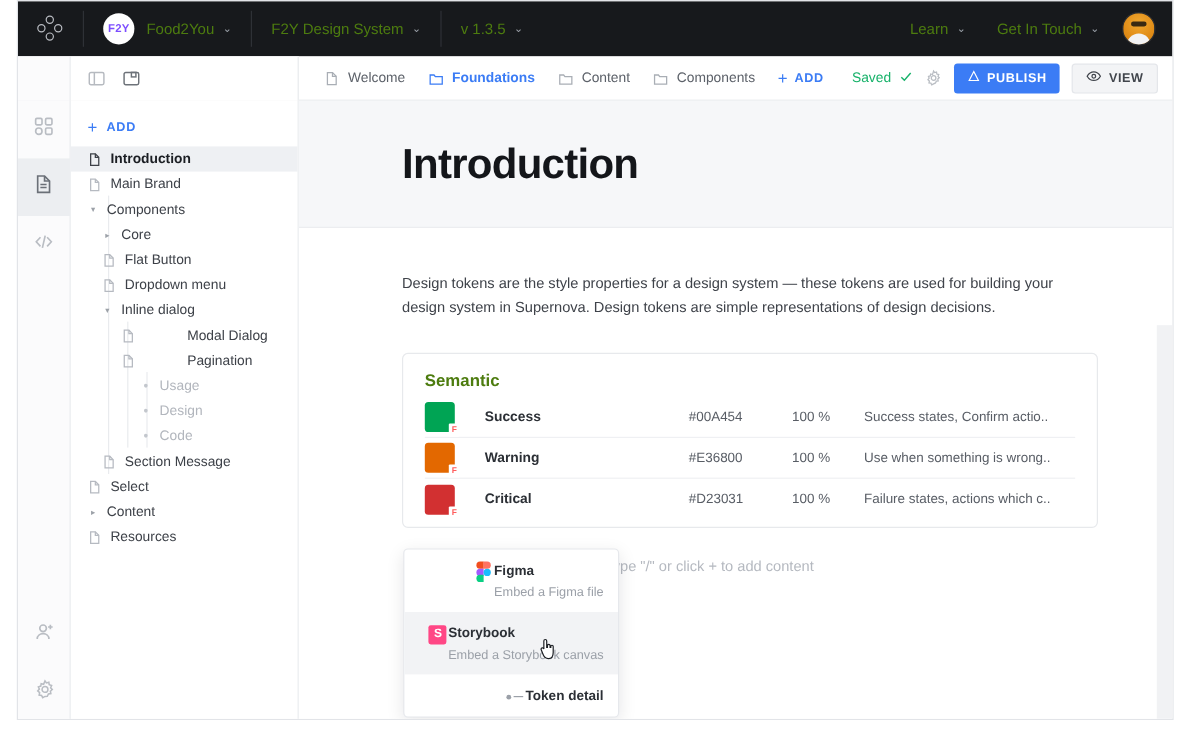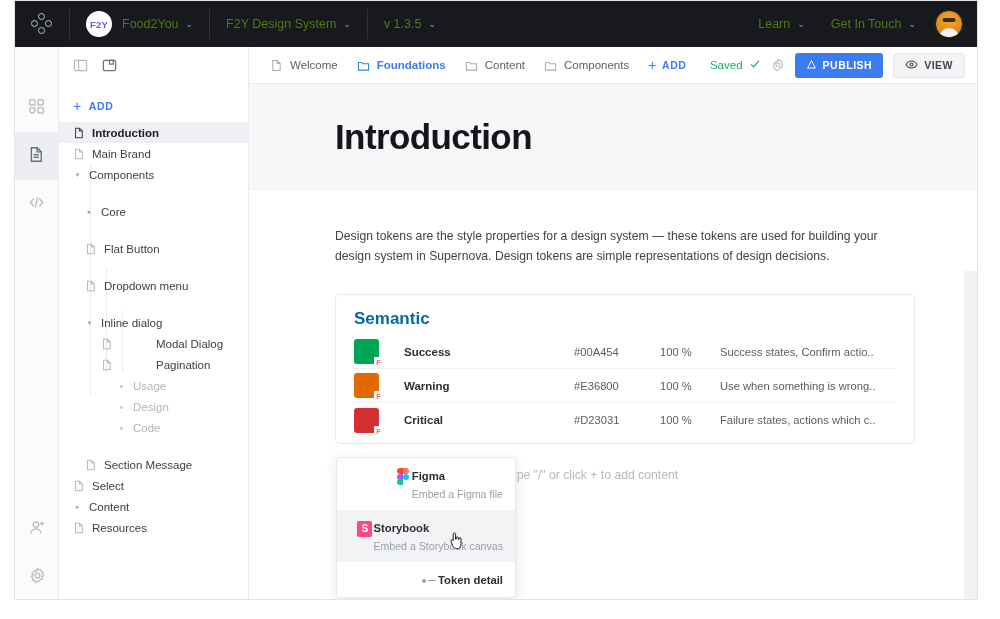--- a/index.html
+++ b/index.html
@@ -176,21 +176,21 @@
     width: 9px; font-size: 7px; color: #9ca1a8;
     display: flex; align-items: center; justify-content: center; flex: none;
   }
   .node .docico { width: 12px; height: 12px; flex: none; color: #b6bac1; }
   .node.sel .docico { color: #3d4148; }
   .node .dotico {
     width: 9px; display: flex; align-items: center; justify-content: center;
     flex: none; color: #c3c7cd; font-size: 11px;
   }
   .lvl0 { padding-left: 14px; }
-  .lvl1 { padding-left: 26px; margin-top: 16px; }
+  .lvl1 { padding-left: 26px; }
   .lvl2 { padding-left: 42px; gap: 43px; }
   .lvl3 { padding-left: 58px; }
   .guide {
     position: absolute; width: 1px; background: #e9ebee;
   }
 
   
   .canvas {
     position: absolute; left: 234px; top: 83px;
     width: 728px; height: 517px;
@@ -211,21 +211,21 @@
     font-size: 12.2px; line-height: 20px; color: #3f434a;
     max-width: 556px;
   }
 
   .card {
     margin-top: 28px; width: 580px;
     border: 1px solid #e7e9ec; border-radius: 5px;
     padding: 14px 18px 6px 18px; background: #ffffff;
   }
   .card-title {
-    font-size: 17px; font-weight: bold; color: #0369a1;
+    font-size: 14px; font-weight: bold; color: #4d7c0f;
     margin-bottom: 6px;
   }
   .trow {
     display: flex; align-items: center; height: 34px;
     border-bottom: 1px solid #eff0f3;
   }
   .trow:last-child { border-bottom: none; }
   .swatch-wrap { width: 50px; flex: none; position: relative; }
   .swatch {
     width: 25px; height: 25px; border-radius: 3px; position: relative;

